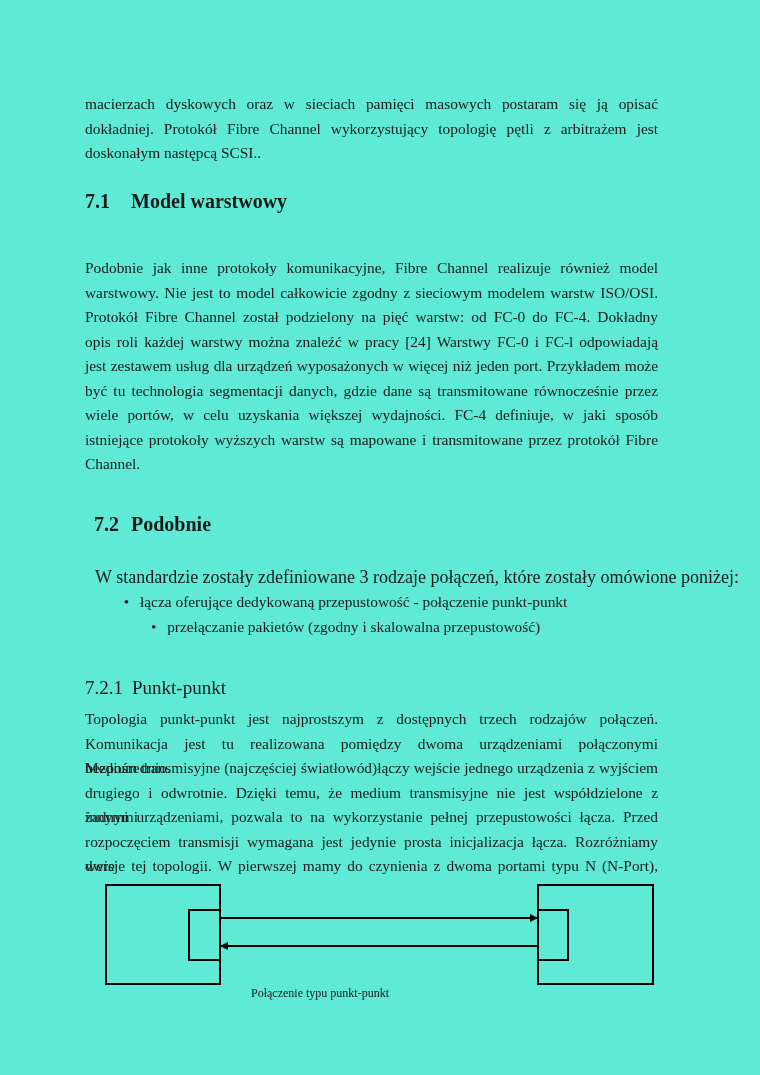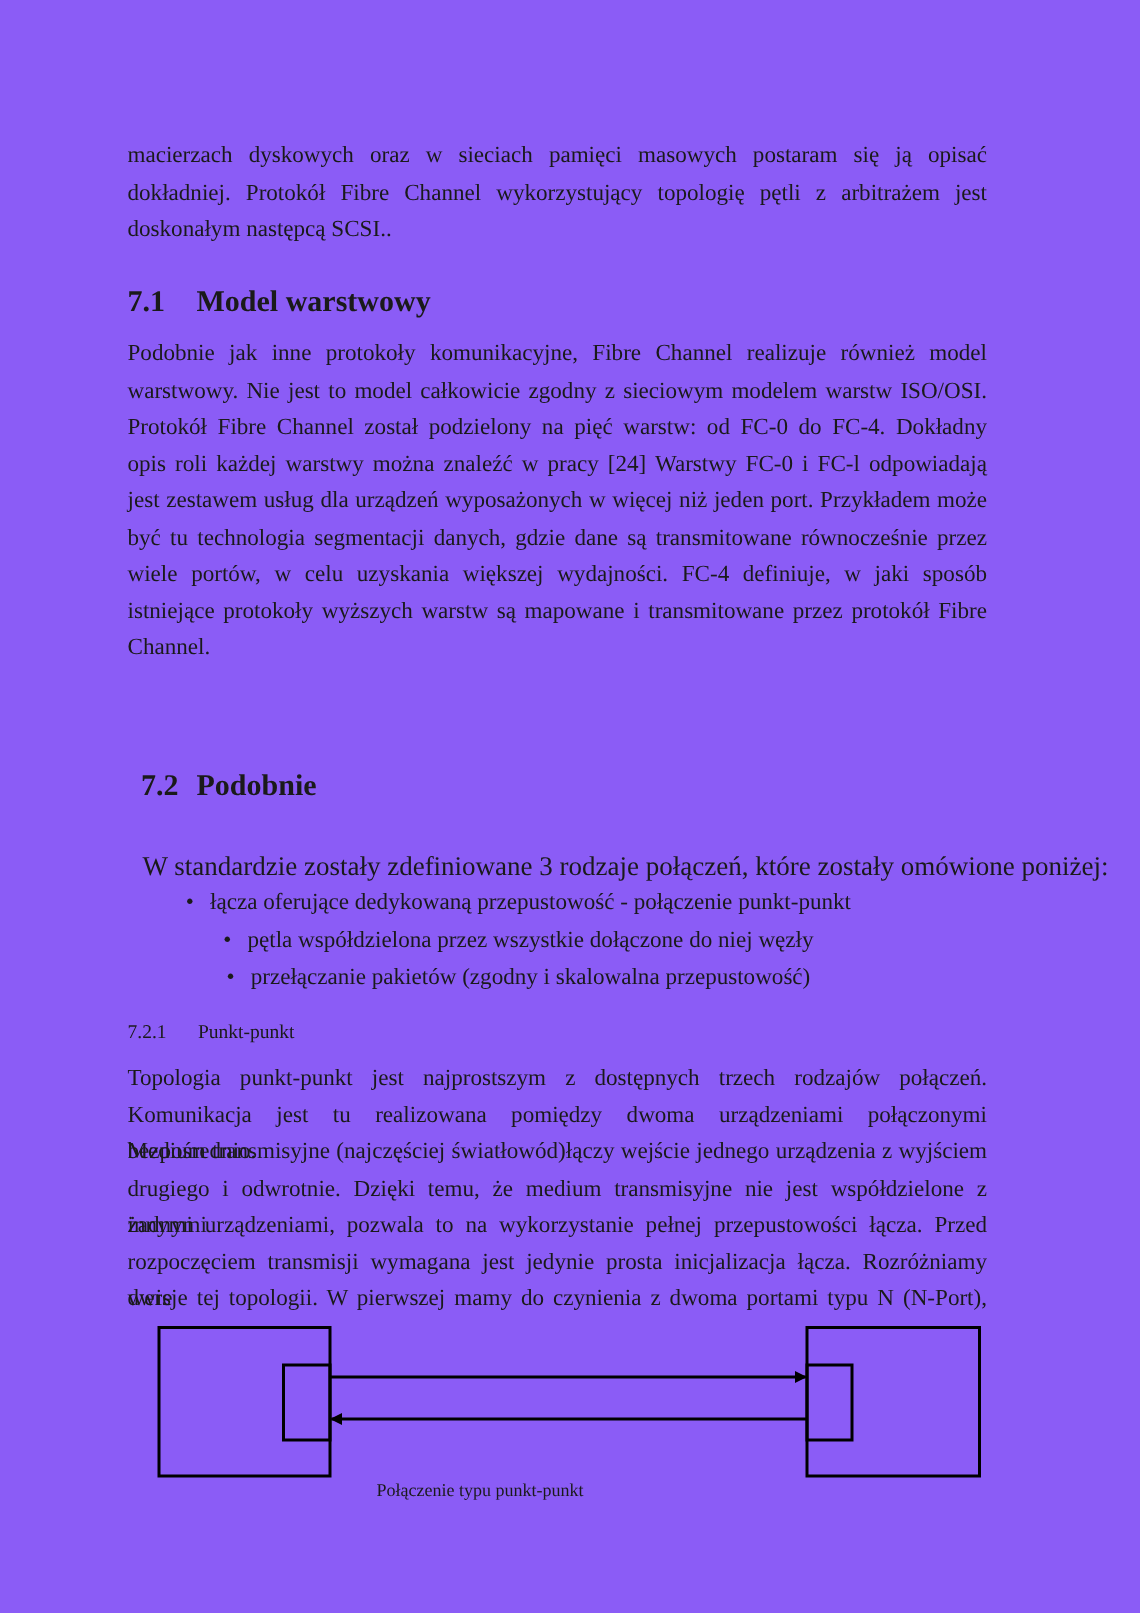--- a/index.html
+++ b/index.html
@@ -1,24 +1,24 @@
 <!DOCTYPE html>
 <html><head>
 <meta charset="utf-8">
 <style>
   html, body { margin: 0; padding: 0; background: #ffffff; }
   body { width: 760px; height: 1075px; position: relative; overflow: hidden; color: #1a1a1a; }
-  .page { position: absolute; left: 0; top: 0; width: 760px; height: 1075px; background: #8b5cf6; }
+  .page { position: absolute; left: 0; top: 0; width: 760px; height: 1075px; background: #5eead4; }
   .serif { font-family: "Liberation Serif", "DejaVu Serif", serif; }
   .p { position: absolute; left: 85px; width: 573px; font-size: 15.4px; line-height: 24.5px; text-align: justify; }
   .line { display: block; height: 24.5px; white-space: nowrap; }
   .just { text-align: justify; text-align-last: justify; white-space: normal; }
   .h1 { position: absolute; font-weight: bold; font-size: 20px; line-height: 24px; }
   .h1 .num { display: inline-block; }
-  .h3 { position: absolute; left: 85px; font-size: 13px; line-height: 22px; }
+  .h3 { position: absolute; left: 85px; font-size: 19px; line-height: 22px; }
   .intro { position: absolute; left: 95px; font-size: 18px; line-height: 24px; white-space: nowrap; }
   .bullets { position: absolute; left: 113px; margin: 0; padding: 0; list-style: none; font-size: 15.4px; text-align: center; }
   .bullets li { height: 25px; line-height: 24px; white-space: nowrap; position: relative; }
   .bullets .dot { display: inline-block; width: 27px; }
   .caption { position: absolute; left: 251px; top: 982px; font-size: 12px; line-height: 22px; white-space: nowrap; }
   svg.diagram { position: absolute; left: 0; top: 0; }
 </style>
 </head>
 <body>
 
@@ -27,41 +27,40 @@
   <div class="p" style="top:92px;">
     <span class="line just">macierzach dyskowych oraz w sieciach pamięci masowych postaram się ją opisać</span>
     <span class="line just">dokładniej. Protokół Fibre Channel wykorzystujący topologię pętli z arbitrażem jest</span>
     <span class="line">doskonałym następcą SCSI..</span>
   </div>
 
   <div class="h1" style="left:85px; top:189px;">
     <span class="num" style="width:46px;">7.1</span><span>Model warstwowy</span>
   </div>
 
-  <div class="p" style="top:224px;">
+  <div class="p" style="top:256px;">
     <span class="line just">Podobnie jak inne protokoły komunikacyjne, Fibre Channel realizuje również model</span>
     <span class="line just">warstwowy. Nie jest to model całkowicie zgodny z sieciowym modelem warstw ISO/OSI.</span>
     <span class="line just">Protokół Fibre Channel został podzielony na pięć warstw: od FC-0 do FC-4. Dokładny</span>
     <span class="line just">opis roli każdej warstwy można znaleźć w pracy [24] Warstwy FC-0 i FC-l odpowiadają</span>
     <span class="line just">jest zestawem usług dla urządzeń wyposażonych w więcej niż jeden port. Przykładem może</span>
     <span class="line just">być tu technologia segmentacji danych, gdzie dane są transmitowane równocześnie przez</span>
     <span class="line just">wiele portów, w celu uzyskania większej wydajności. FC-4 definiuje, w jaki sposób</span>
     <span class="line just">istniejące protokoły wyższych warstw są mapowane i transmitowane przez protokół Fibre</span>
     <span class="line">Channel.</span>
   </div>
 
   <div class="h1" style="left:94px; top:512px;">
     <span class="num" style="width:37px;">7.2</span><span>Podobnie</span>
   </div>
 
   <div class="intro" style="top:565px;">W standardzie zostały zdefiniowane 3 rodzaje połączeń, które zostały omówione poniżej:</div>
 
   <ul class="bullets" style="top:590px;">
     <li><span class="dot">•</span><span>łącza oferujące dedykowaną przepustowość - połączenie punkt-punkt</span></li>
-    <li><span class="dot">•</span><span>pętla współdzielona przez wszystkie dołączone do niej węzły</span></li>
     <li><span class="dot">•</span><span>przełączanie pakietów (zgodny i skalowalna przepustowość)</span></li>
   </ul>
 
   <div class="h3" style="top:677px;">
     <span style="display:inline-block; width:47px;">7.2.1</span><span>Punkt-punkt</span>
   </div>
 
   <div class="p" style="top:707px;">
     <span class="line just">Topologia punkt-punkt jest najprostszym z dostępnych trzech rodzajów połączeń.</span>
     <span class="line just">Komunikacja jest tu realizowana pomiędzy dwoma urządzeniami połączonymi bezpośrednio.</span>

